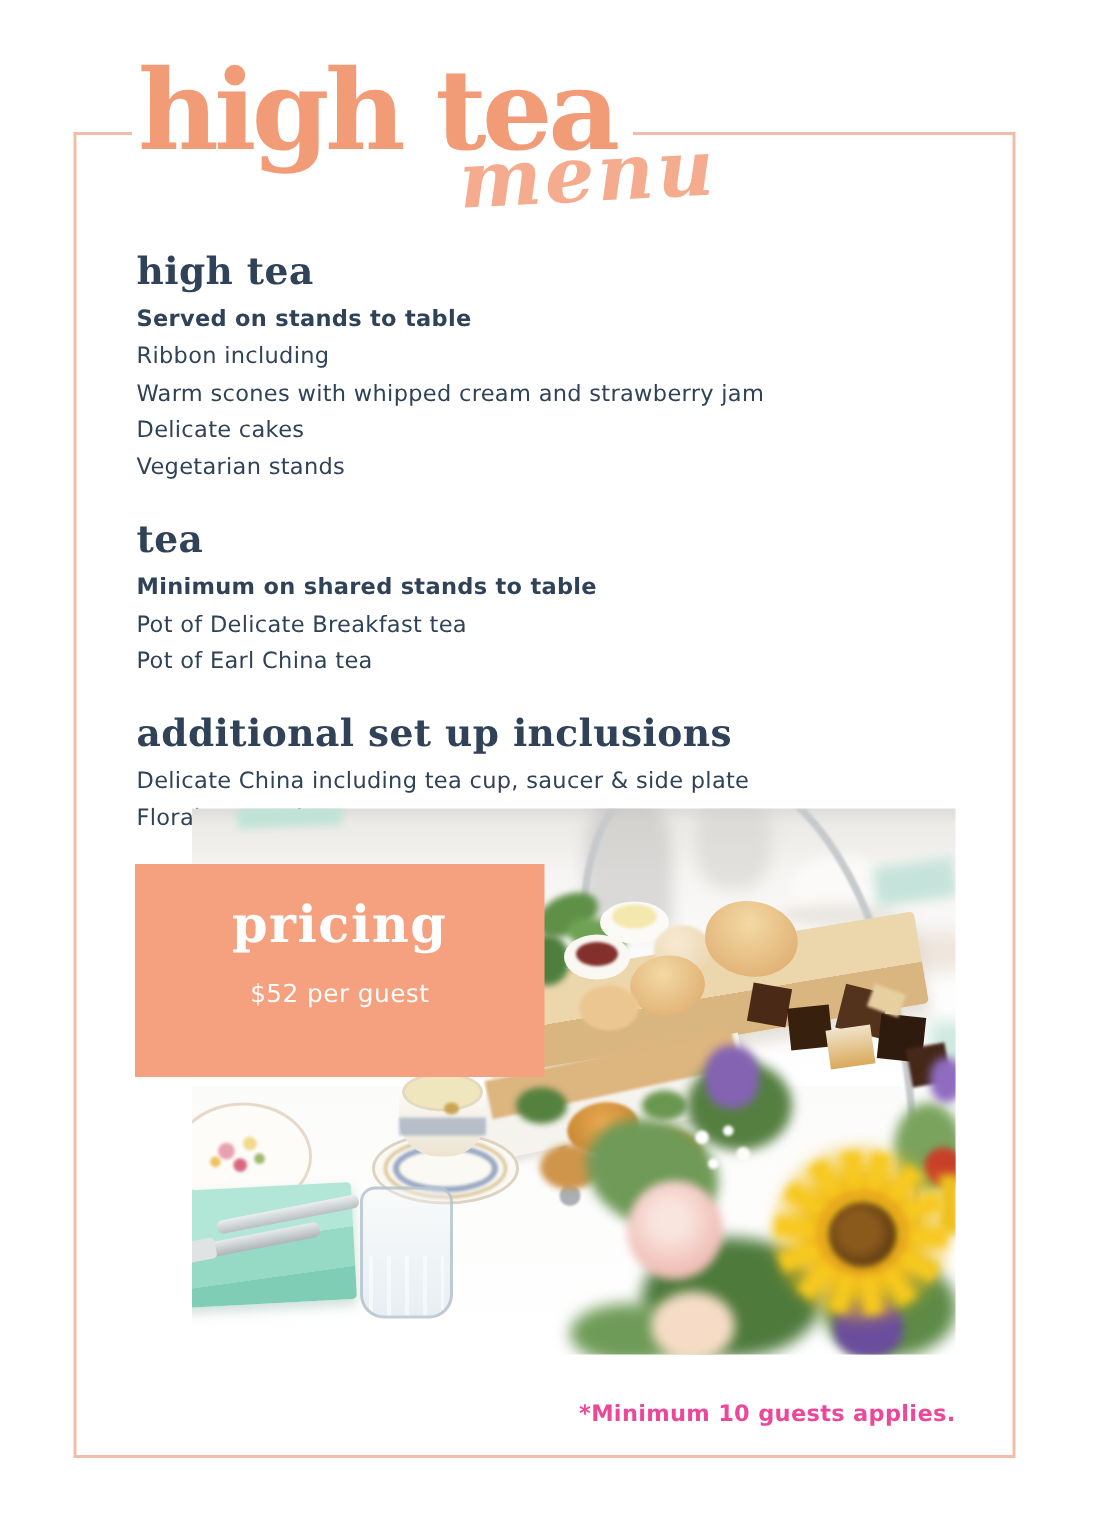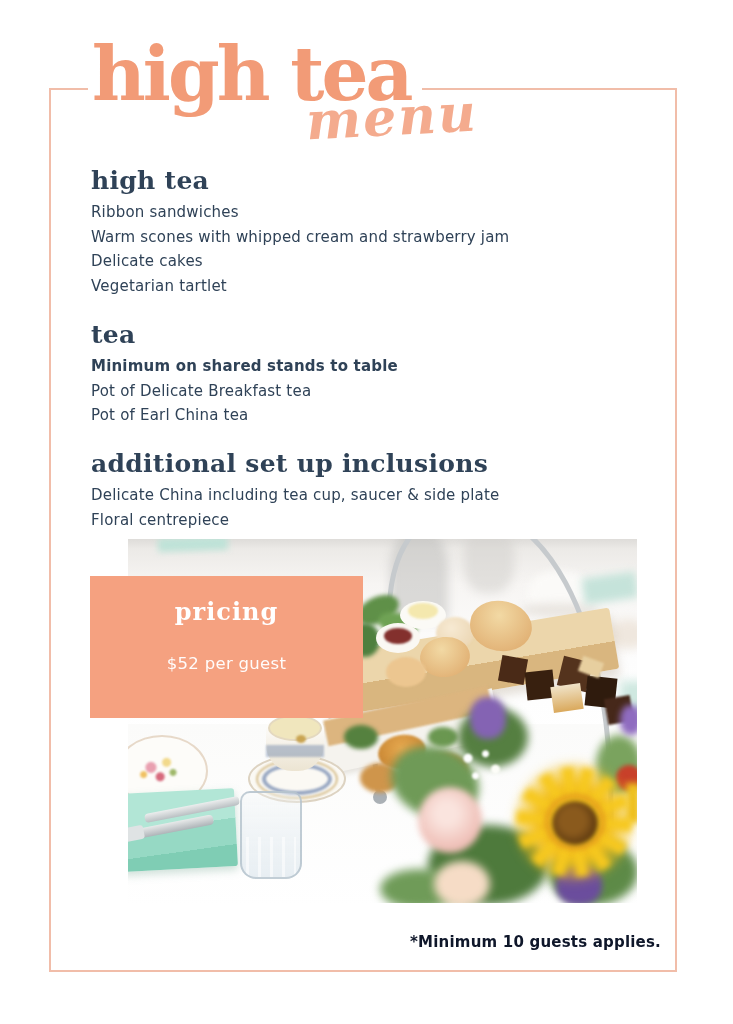--- a/index.html
+++ b/index.html
@@ -155,49 +155,50 @@
       radial-gradient(circle at 20% 30%,#ffffff 0 4px,transparent 5px),
       radial-gradient(circle at 55% 20%,#ffffff 0 3px,transparent 4px),
       radial-gradient(circle at 75% 55%,#fdfdf8 0 4px,transparent 5px),
       radial-gradient(circle at 35% 70%,#ffffff 0 3px,transparent 4px); }
   
   .pricing-box {
     position:absolute; left:90px; top:576px; width:273px; height:142px; z-index:10;
     background:#f5a180; color:#ffffff; text-align:center; padding-top:21px;
   }
   .pricing-heading {
-    font-family:"DejaVu Serif", serif; font-weight:700; font-size:24px;
-    letter-spacing:1px; margin-bottom:28px;
+    font-family:"DejaVu Serif", serif; font-weight:700; font-size:34px;
+    letter-spacing:1px; margin-bottom:16px;
   }
   .price-line { font-size:16.5px; letter-spacing:.3px; color:rgba(255,255,255,.97); }
   .price-line.spaced { margin-bottom:9px; }
   
   .footnote {
     position:absolute; left:0; top:933px; width:637px; text-align:right;
-    font-size:15px; font-weight:700; letter-spacing:.2px; color:#0f172a;margin-left:24px;
+    font-size:15px; font-weight:700; letter-spacing:.2px; color:#ec4899;
   }
 </style>
 </head>
 <body>
 
 <div id="page">
 
   <div class="frame"></div>
 
   <div class="title-main">high tea</div>
   <div class="title-script">menu</div>
 
   <div class="menu-body">
 
     <div class="menu-section">
       <div class="section-heading">high tea</div>
-      <div class="menu-item">Ribbon sandwiches</div>
+      <div class="section-sub">Served on stands to table</div>
+      <div class="menu-item">Ribbon including</div>
       <div class="menu-item">Warm scones with whipped cream and strawberry jam</div>
       <div class="menu-item">Delicate cakes</div>
-      <div class="menu-item">Vegetarian tartlet</div>
+      <div class="menu-item">Vegetarian stands</div>
     </div>
 
     <div class="menu-section">
       <div class="section-heading">tea</div>
       <div class="section-sub">Minimum on shared stands to table</div>
       <div class="menu-item">Pot of Delicate Breakfast tea</div>
       <div class="menu-item">Pot of Earl China tea</div>
     </div>
 
     <div class="menu-section">

